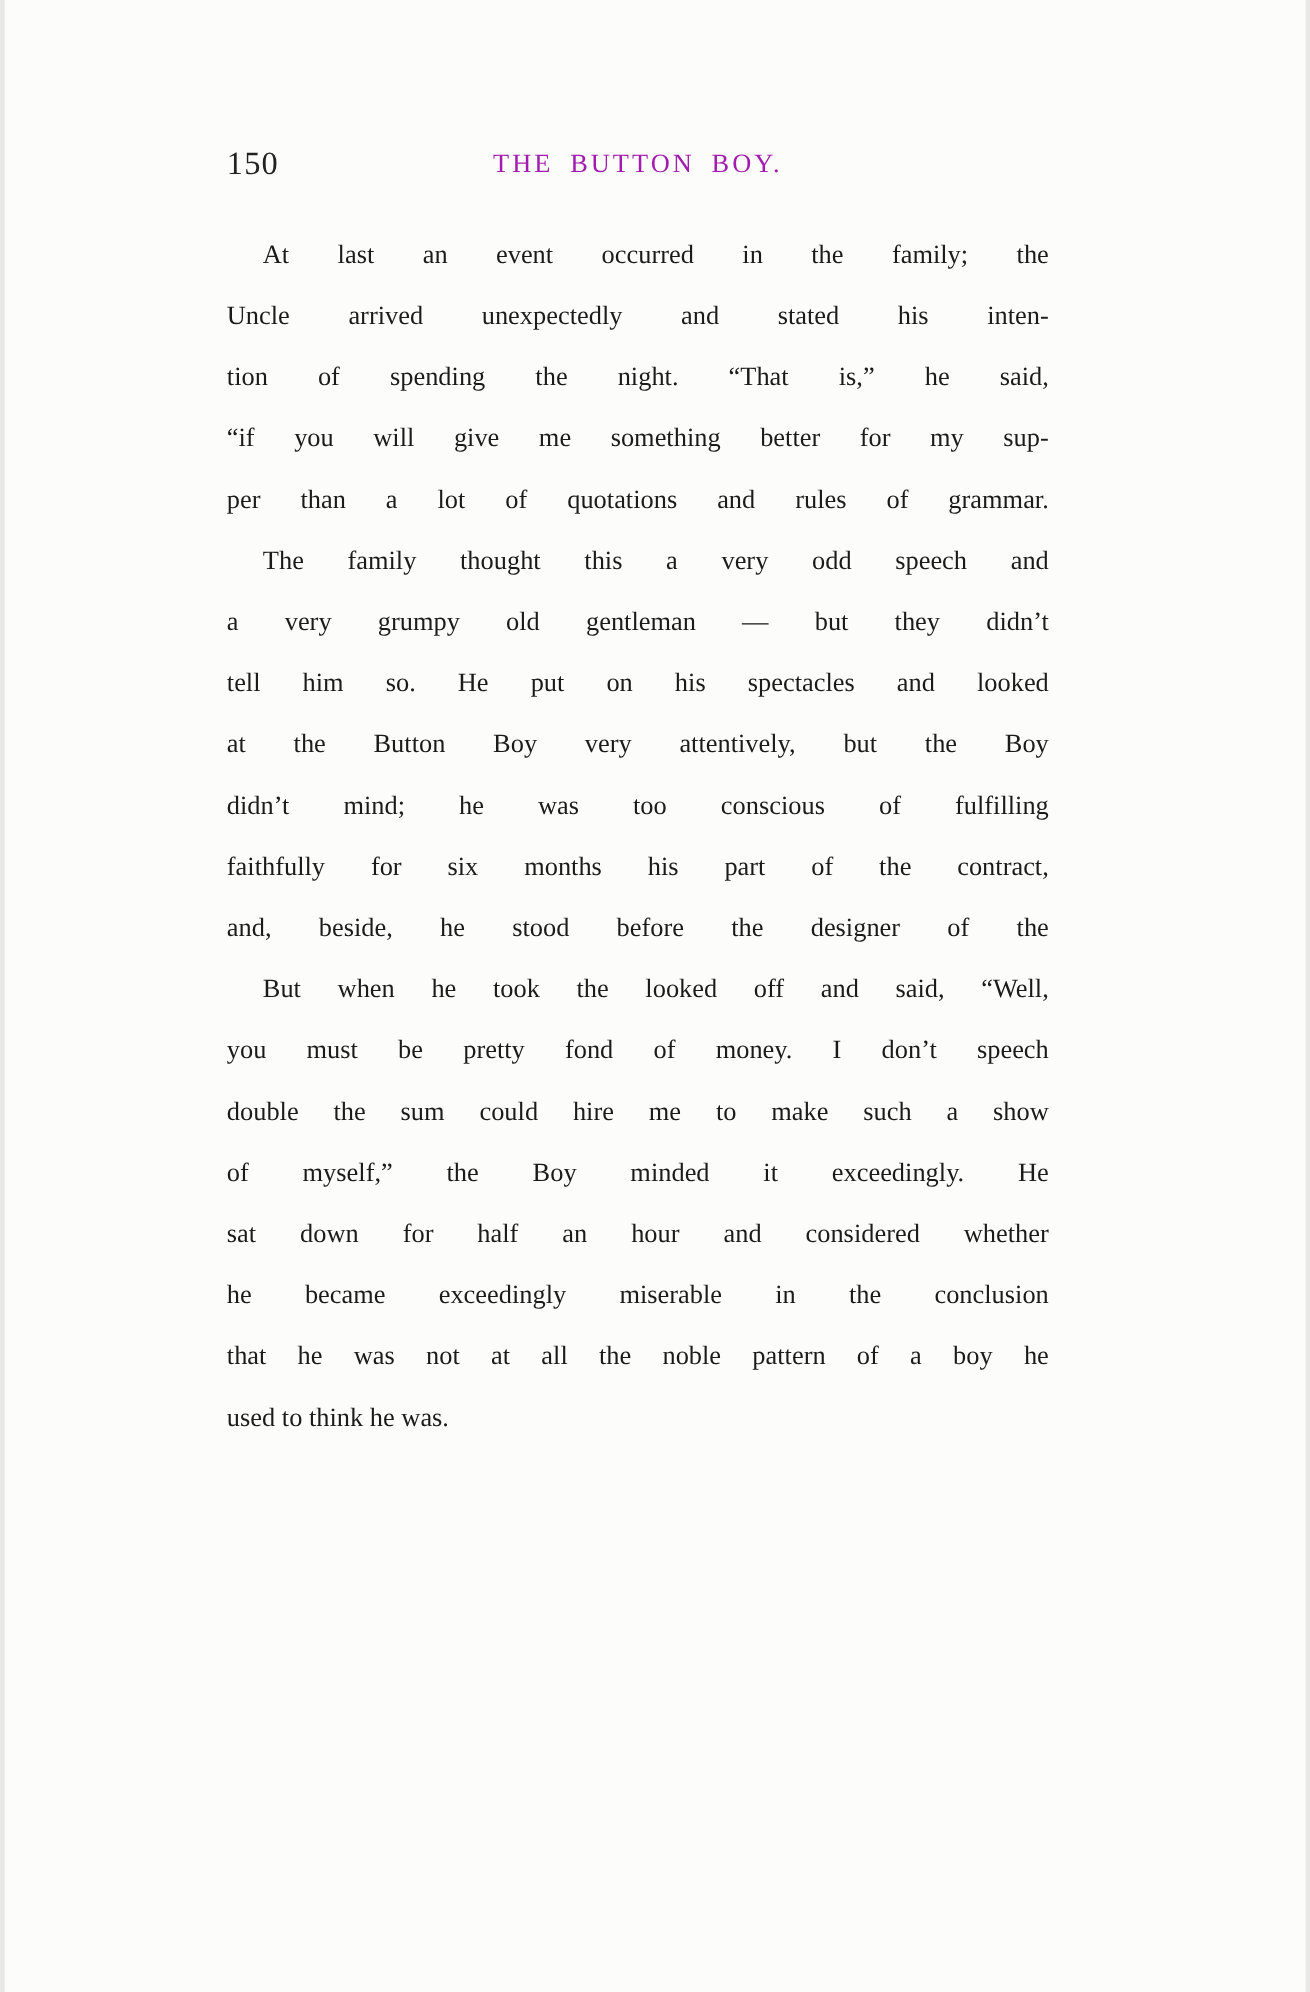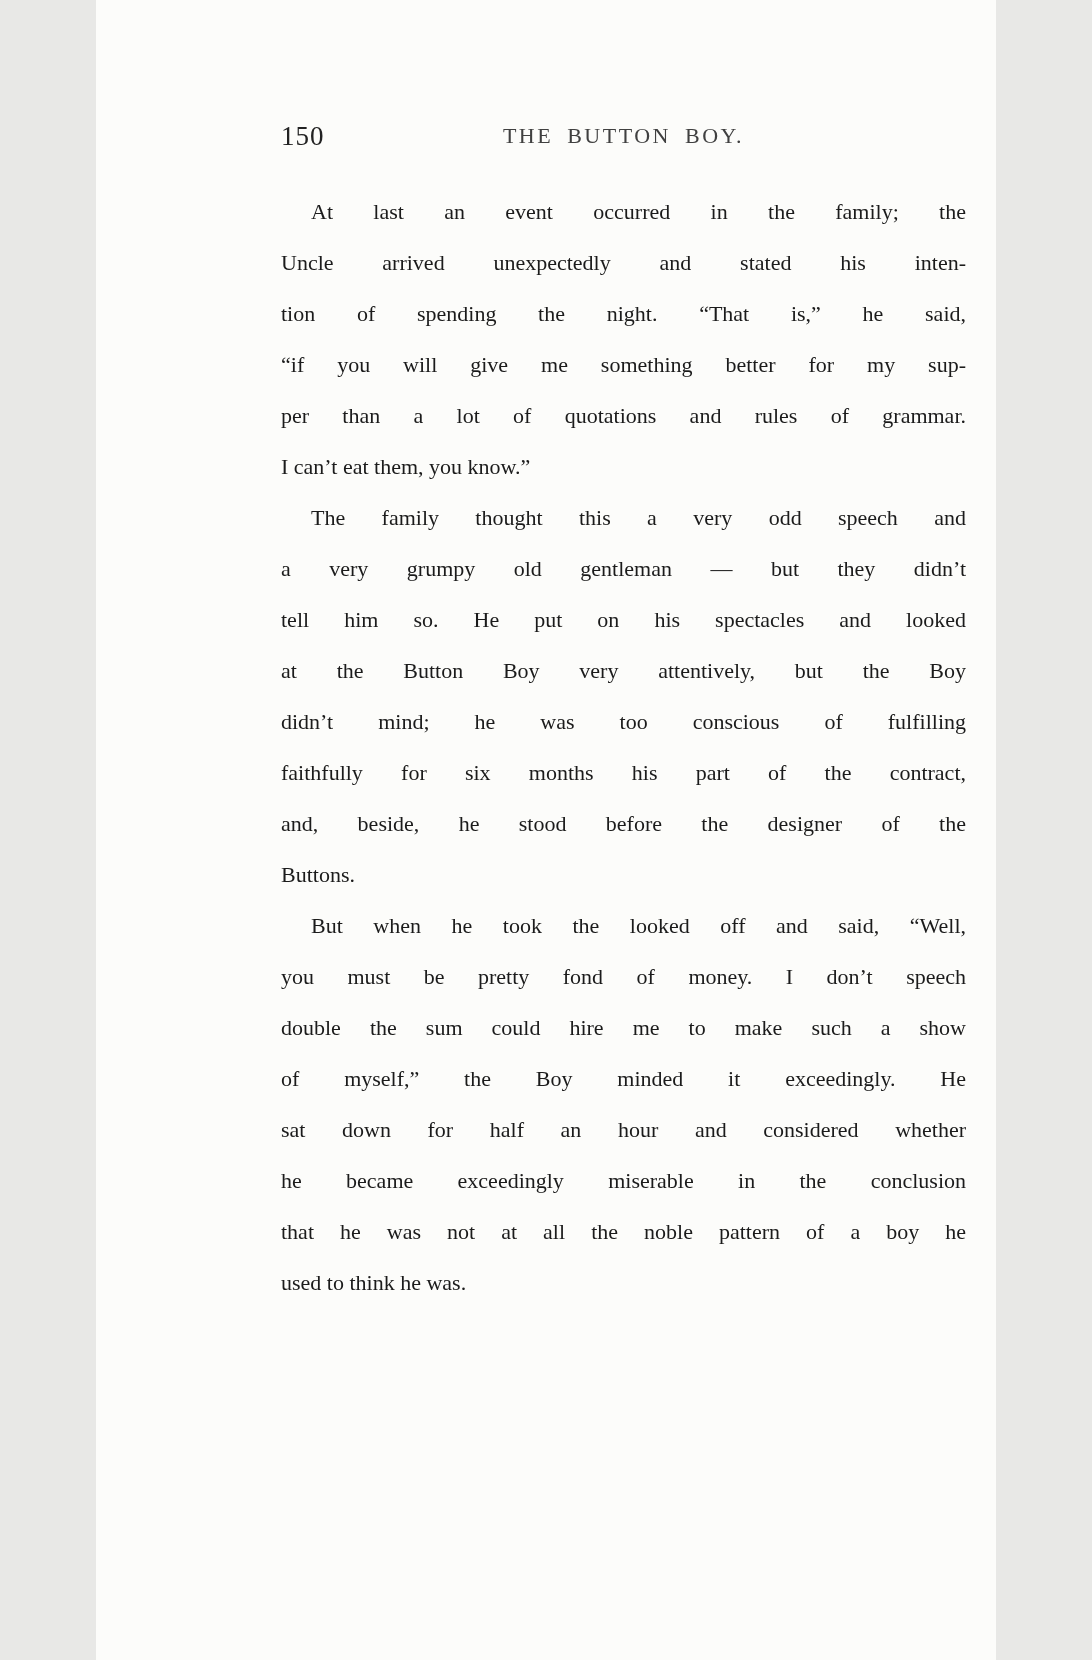--- a/index.html
+++ b/index.html
@@ -2,21 +2,21 @@
 <html><head>
 <meta charset="utf-8">
 <style>
   html, body {
     margin: 0;
     padding: 0;
     background: #e8e8e6;
   }
   .page {
     position: relative;
-    width: 900px;
+    width: 1084px;
     height: 1660px;
     margin: 0 auto;
     background: #fcfcfa;
     color: #1e1e1e;
     font-family: "Liberation Serif", "DejaVu Serif", serif;
     overflow: hidden;
   }
   .header-row {
     position: absolute;
     top: 121px;
@@ -34,21 +34,21 @@
   }
   .running-header {
     position: absolute;
     left: 0;
     right: 0;
     top: 2px;
     text-align: center;
     font-size: 22px;
     letter-spacing: 2.5px;
     word-spacing: 6px;
-    color: #404040;
+    color: #a21caf;
   }
   .text-block {
     position: absolute;
     top: 186px;
     left: 185px;
     width: 685px;
     font-size: 22px;
     line-height: 51px;
     color: #1b1b1b;
   }
@@ -73,31 +73,29 @@
     <span class="page-number">150</span>
     <span class="running-header">THE BUTTON BOY.</span>
   </div>
   <div class="text-block">
       <div class="paragraph">
         <div class="line first">At last an event occurred in the family; the</div>
         <div class="line">Uncle arrived unexpectedly and stated his inten-</div>
         <div class="line">tion of spending the night.  “That is,” he said,</div>
         <div class="line">“if you will give me something better for my sup-</div>
         <div class="line">per than a lot of quotations and rules of grammar.</div>
-        <div class="line last">I can’t eat them, you know.”</div>
       </div>
       <div class="paragraph">
         <div class="line first">The family thought this a very odd speech and</div>
         <div class="line">a very grumpy old gentleman — but they didn’t</div>
         <div class="line">tell him so.  He put on his spectacles and looked</div>
         <div class="line">at the Button Boy very attentively, but the Boy</div>
         <div class="line">didn’t mind; he was too conscious of fulfilling</div>
         <div class="line">faithfully for six months his part of the contract,</div>
         <div class="line">and, beside, he stood before the designer of the</div>
-        <div class="line last">Buttons.</div>
       </div>
       <div class="paragraph">
         <div class="line first">But when he took the looked off and said, “Well,</div>
         <div class="line">you must be pretty fond of money.  I don’t speech</div>
         <div class="line">double the sum could hire me to make such a show</div>
         <div class="line">of myself,” the Boy minded it exceedingly.  He</div>
         <div class="line">sat down for half an hour and considered whether</div>
         <div class="line">he became exceedingly miserable in the conclusion</div>
         <div class="line">that he was not at all the noble pattern of a boy he</div>
         <div class="line last">used to think he was.</div>

